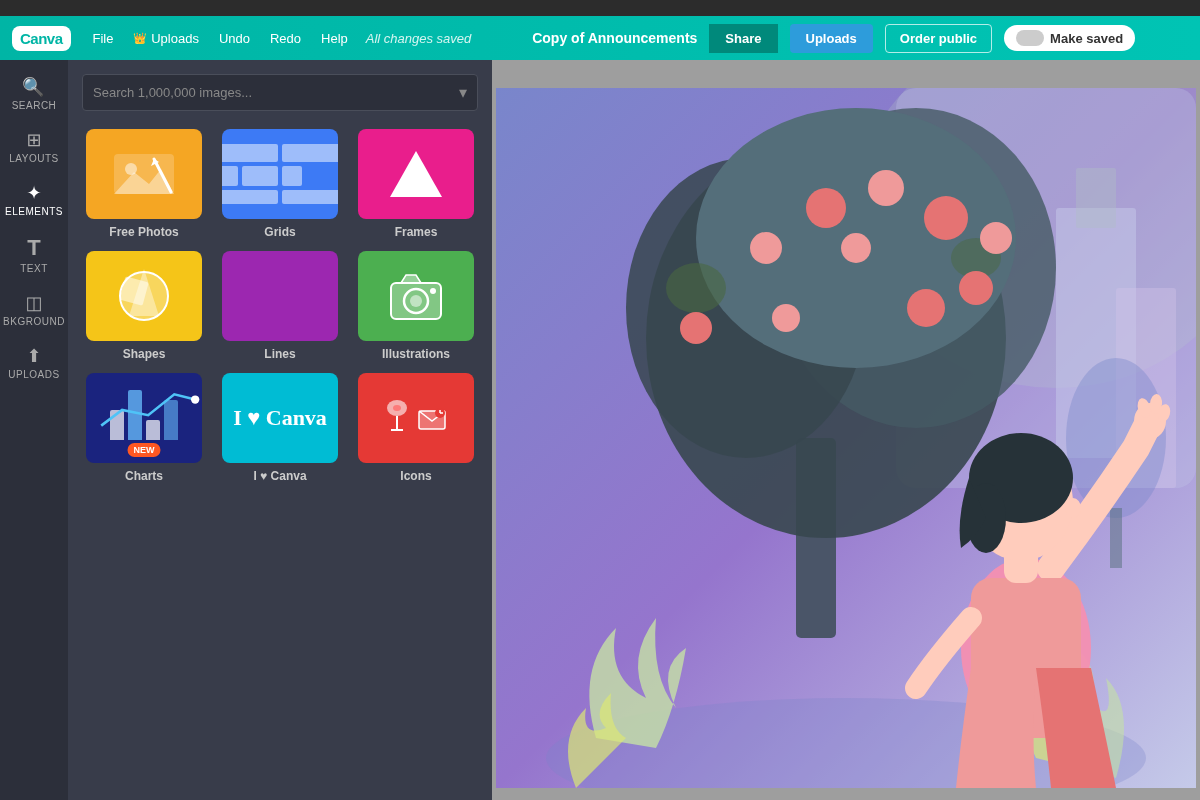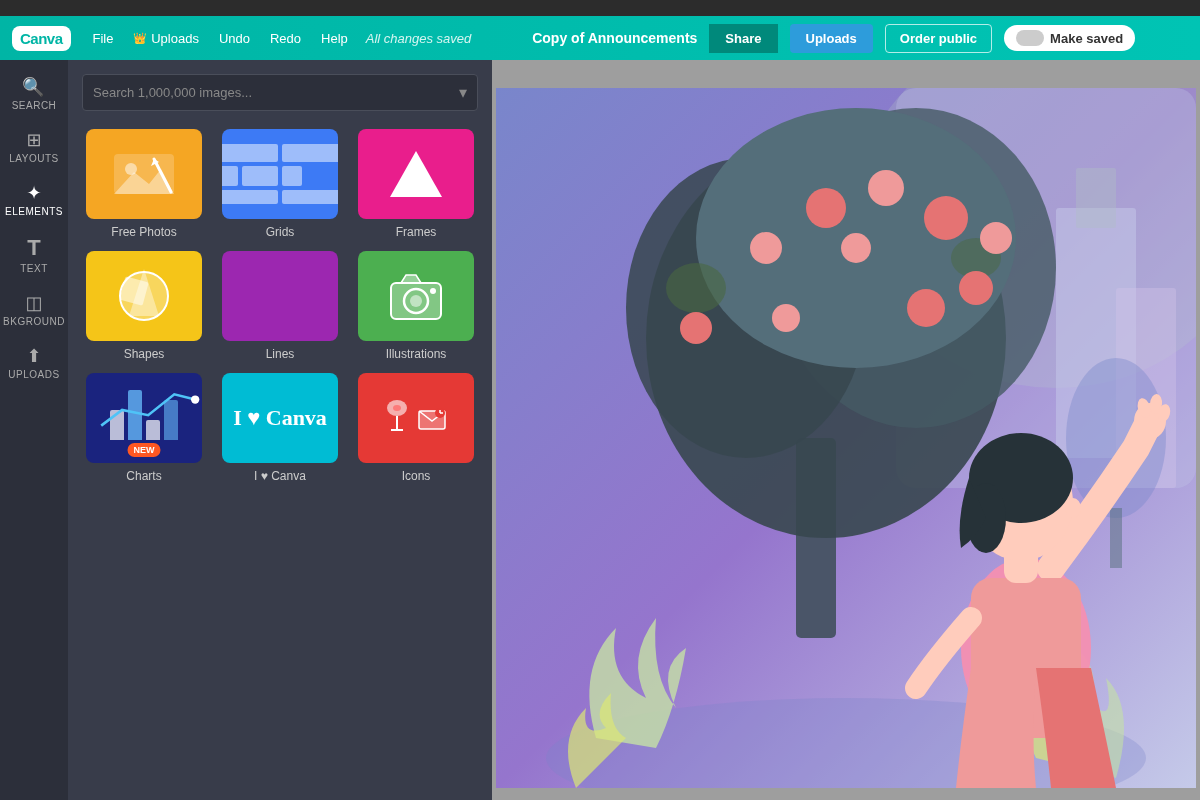--- a/index.html
+++ b/index.html
@@ -87,21 +87,21 @@
     .element-card {
       display: flex; flex-direction: column; align-items: center; gap: 6px;
       cursor: pointer;
     }
     .element-thumb {
       width: 116px; height: 90px; border-radius: 8px;
       display: flex; align-items: center; justify-content: center;
       position: relative; overflow: hidden;
     }
     .element-label {
-      color: #ccc; font-size: 12px; 
+      color: #ccc; font-size: 12px;  font-weight: bold;
     }
 
     
     .thumb-photos { background: #f5a623; }
     .thumb-grids { background: #3d7af5; }
     .thumb-frames { background: #e91e8c; }
     .thumb-shapes { background: #f5c518; }
     .thumb-lines { background: #9c27b0; }
     .thumb-illustrations { background: #4caf50; }
     .thumb-charts { background: #1a237e; }

